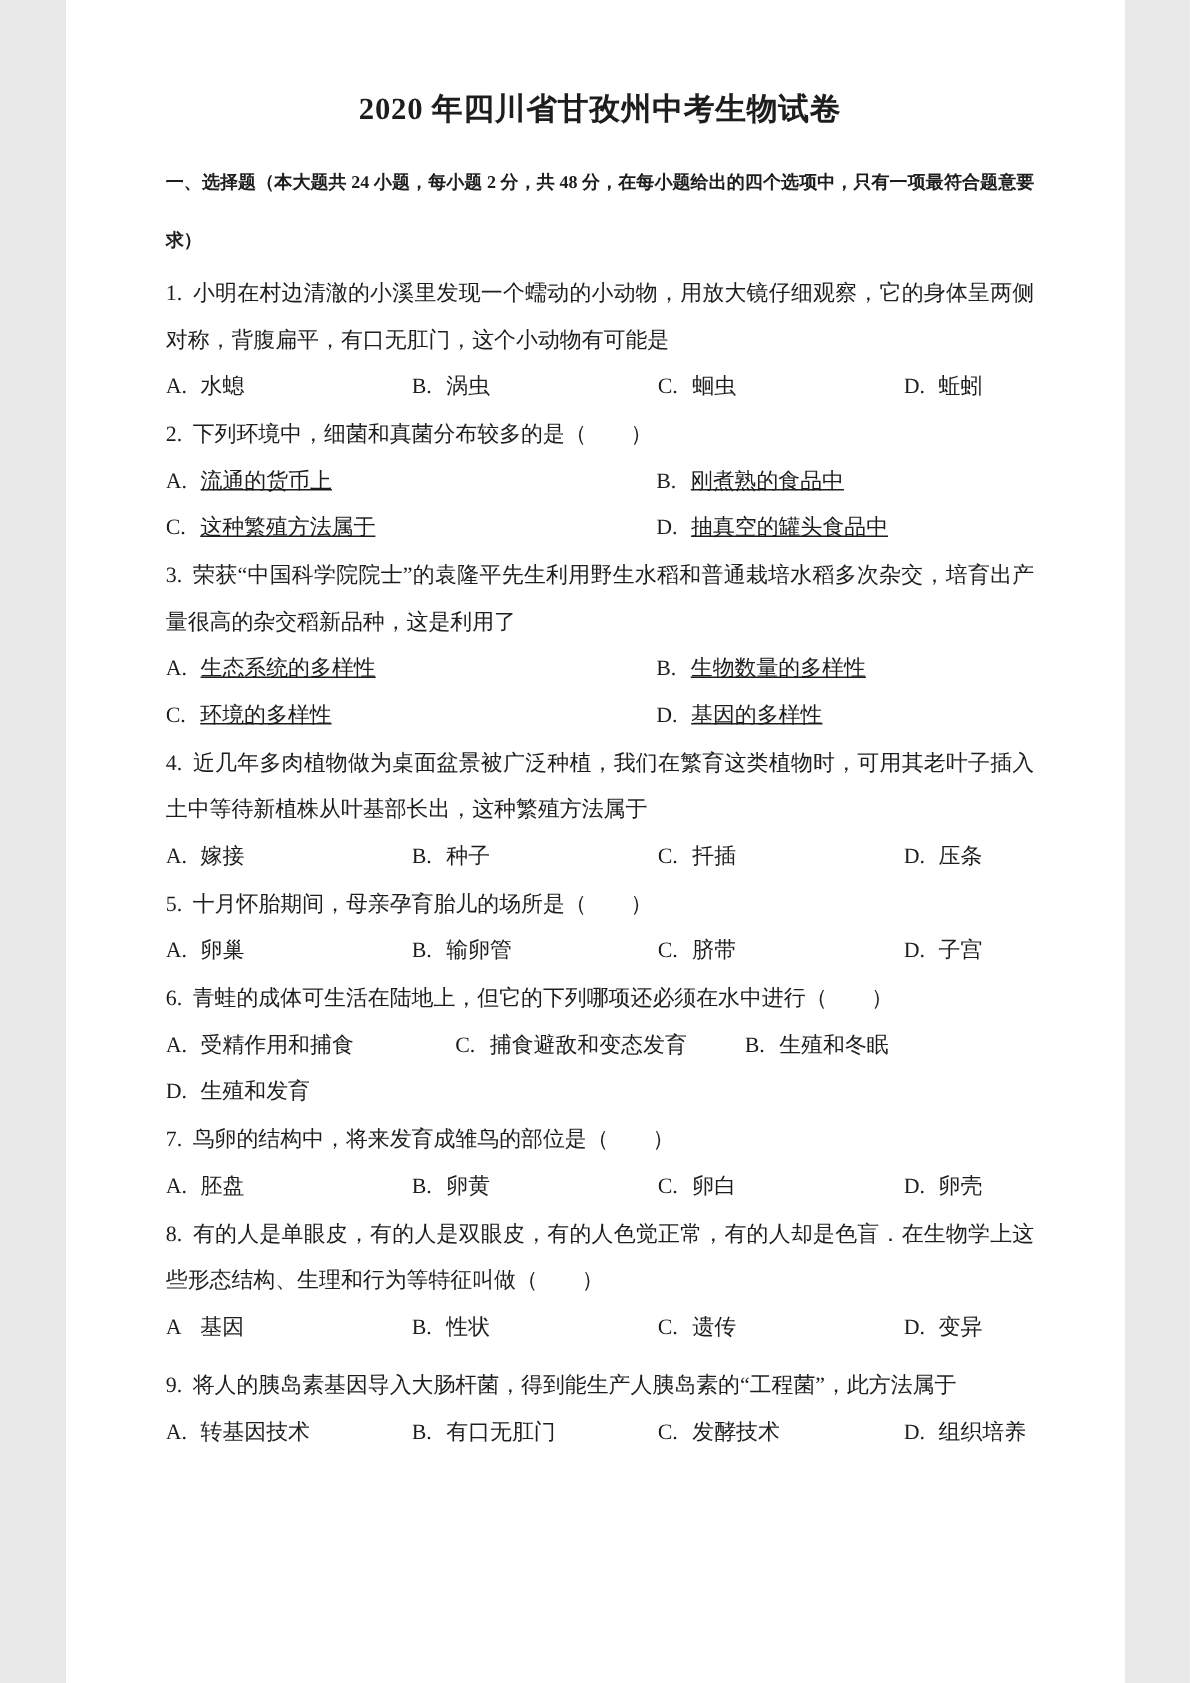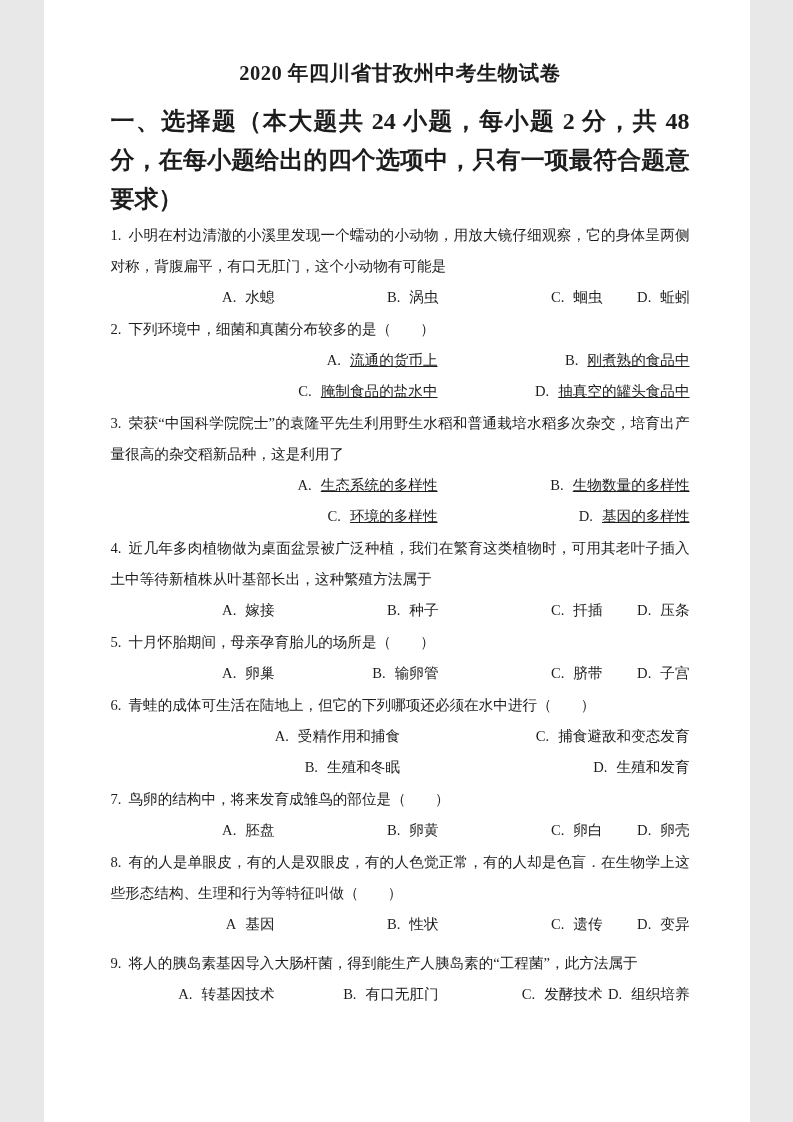--- a/index.html
+++ b/index.html
@@ -18,38 +18,38 @@
   .title {
     margin: 0;
     text-align: center;
     font-size: 20.5px;
     font-weight: bold;
     line-height: 34px;
     letter-spacing: 0.5px;
   }
   .section-header {
     margin: 12px 0 0 0;
-    font-size: 24px;
+    font-size: 12px;
     font-weight: bold;
     line-height: 39px;
     text-align: justify;
   }
   .q {
     font-size: 14.6px;
     line-height: 31px;
     margin-top: 1px;
   }
   .q.extra-gap { margin-top: 8px; }
   .stem { margin: 0; text-align: justify; }
   .qnum { margin-right: 7px; }
   .opts { display: grid; }
   .opts.row4 { grid-template-columns: 164px 164px 164px 1fr; }
   .opts.grid2 { grid-template-columns: 327px 1fr; text-decoration: underline; }
-  .opts.list  { grid-template-columns: 1fr 1fr; }
-  .opt { white-space: nowrap; overflow: hidden; text-align: right; }
+  .opts.list  { grid-template-columns: 1fr 1fr 1fr; }
+  .opt { white-space: nowrap; overflow: hidden; }
   .letter { display: inline-block; min-width: 14px; margin-right: 9px; }
 </style>
 </head>
 <body>
 
 <div class="page">
 
   <h1 class="title">2020 年四川省甘孜州中考生物试卷</h1>
 
   <p class="section-header">一、选择题（本大题共 24 小题，每小题 2 分，共 48 分，在每小题给出的四个选项中，只有一项最符合题意要求）</p>
@@ -62,21 +62,21 @@
       <span class="opt"><span class="letter">C.</span><span>蛔虫</span></span>
       <span class="opt"><span class="letter">D.</span><span>蚯蚓</span></span>
     </div>
   </div>
 
   <div class="q">
     <p class="stem"><span class="qnum">2.</span><span>下列环境中，细菌和真菌分布较多的是（　　）</span></p>
     <div class="opts grid2">
       <span class="opt"><span class="letter">A.</span><span>流通的货币上</span></span>
       <span class="opt"><span class="letter">B.</span><span>刚煮熟的食品中</span></span>
-      <span class="opt"><span class="letter">C.</span><span>腌制食品的盐水中</span></span>
+      <span class="opt"><span class="letter">C.</span><span>这种繁殖方法属于</span></span>
       <span class="opt"><span class="letter">D.</span><span>抽真空的罐头食品中</span></span>
     </div>
   </div>
 
   <div class="q">
     <p class="stem"><span class="qnum">3.</span><span>荣获“中国科学院院士”的袁隆平先生利用野生水稻和普通栽培水稻多次杂交，培育出产量很高的杂交稻新品种，这是利用了</span></p>
     <div class="opts grid2">
       <span class="opt"><span class="letter">A.</span><span>生态系统的多样性</span></span>
       <span class="opt"><span class="letter">B.</span><span>生物数量的多样性</span></span>
       <span class="opt"><span class="letter">C.</span><span>环境的多样性</span></span>

